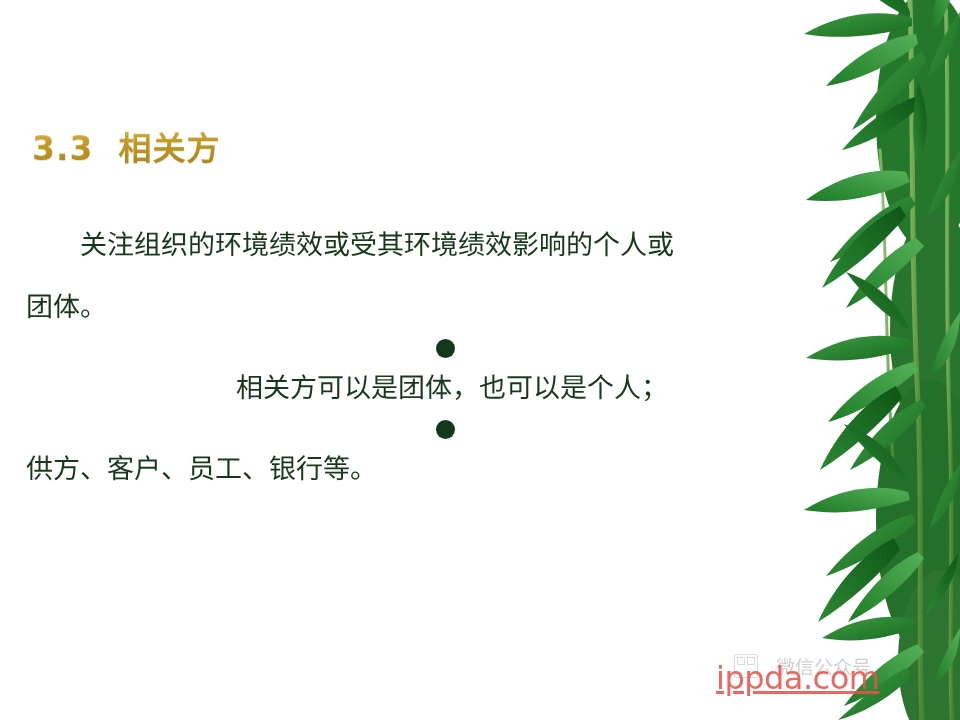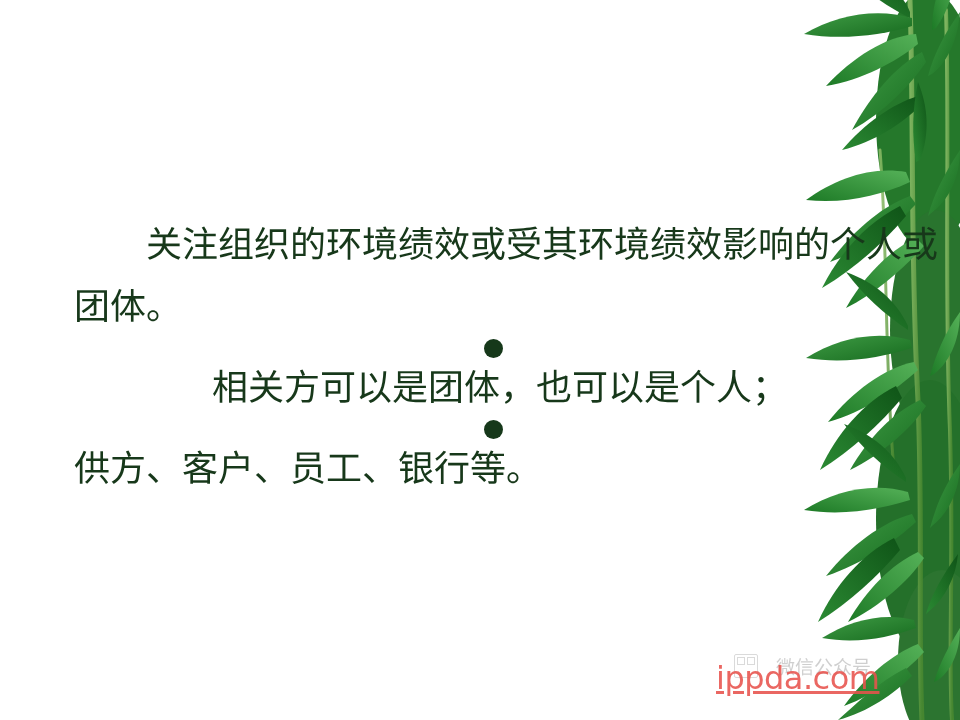--- a/index.html
+++ b/index.html
@@ -64,23 +64,22 @@
 
   
   .body-block {
     position: absolute;
     left: 26px;
     top: 214px;
     width: 800px;
     z-index: 3;
     color: #17381a;
     font-family: "DejaVu Serif", "Liberation Serif", serif;
-    font-size: 36px;
+    font-size: 27px;
     line-height: 62px;
-    margin-left: 48px;
   }
   .para {
     margin: 0;
     white-space: nowrap;
   }
   .para.indent {
     text-indent: 2em;
   }
   .bullet-line {
     display: flex;
@@ -232,20 +231,23 @@
 
         <path d="M154 620 C124 612 90 620 62 638 C96 644 128 638 156 628 Z" fill="url(#lfA)"></path>
         <path d="M158 644 C132 654 104 678 84 706 C116 694 144 674 164 652 Z" fill="url(#lfB)"></path>
         <path d="M168 612 C186 598 196 576 198 554 C182 576 172 594 166 614 Z" fill="url(#lfC)"></path>
         <path d="M146 668 C118 682 94 706 78 720 C108 712 134 694 152 676 Z" fill="url(#lfA)"></path>
         <path d="M178 680 C194 668 200 648 200 628 C188 648 180 662 174 682 Z" fill="url(#lfB)"></path>
       </g>
     </svg>
   </div>
 
+  <div class="title-block">
+    <h1 class="slide-title">3.3  相关方</h1>
+  </div>
 
   <div class="body-block">
 
     <p class="para indent">关注组织的环境绩效或受其环境绩效影响的个人或</p>
 
     <p class="para">团体。</p>
 
     <div class="bullet-line">
       <span class="bullet-dot"></span>
       <span class="bullet-text">相关方可以是团体，也可以是个人；</span>

